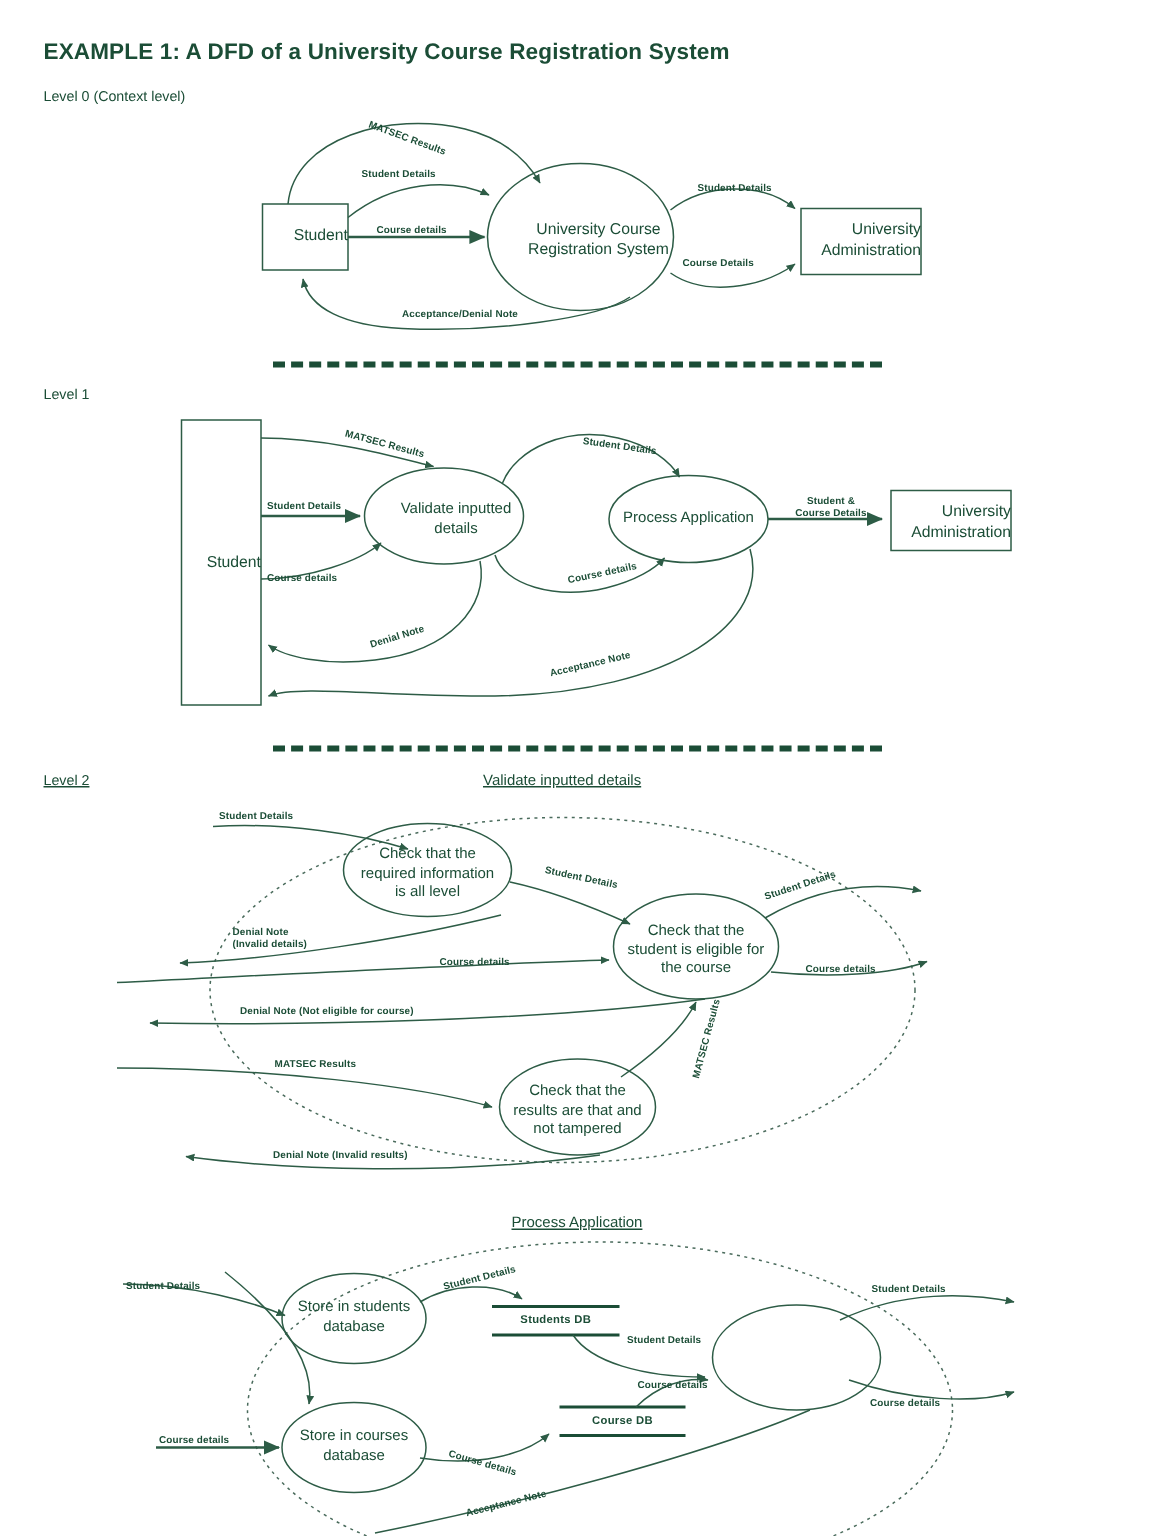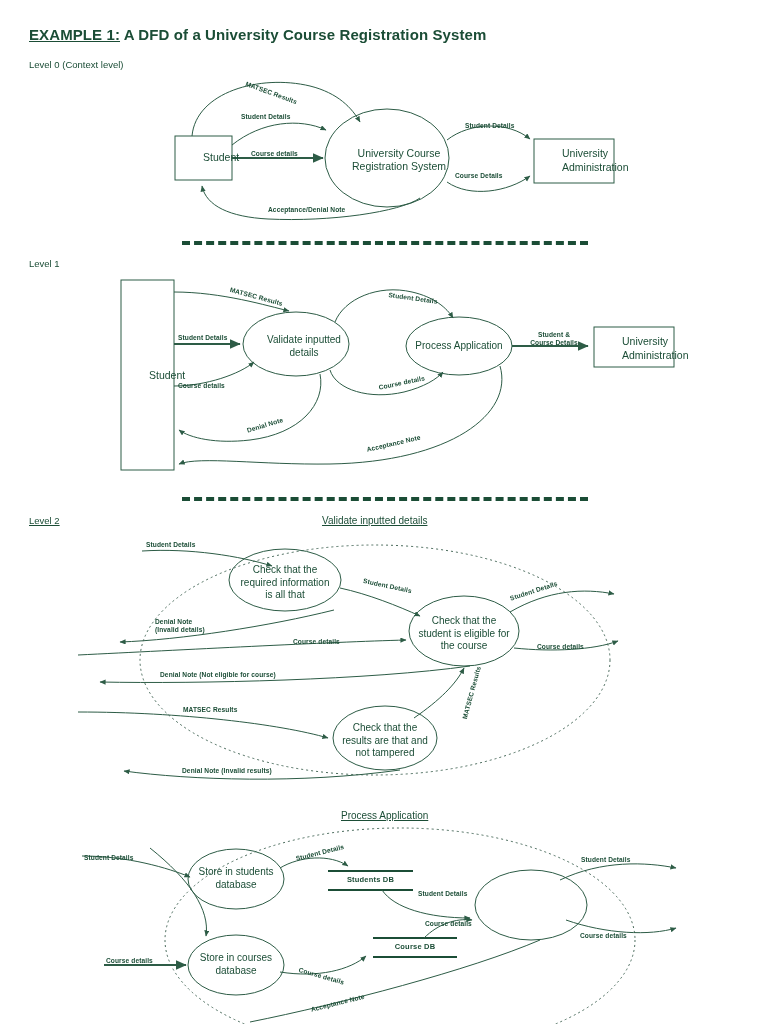--- a/index.html
+++ b/index.html
@@ -10,21 +10,21 @@
     color:#1b4d36;
   }
   .page{position:absolute;inset:0;}
 
   
   .title{
     position:absolute;left:29px;top:26px;
     font-size:15px;font-weight:bold;letter-spacing:.1px;
     color:#1b4d36;white-space:nowrap;
   }
-  .title .u{text-decoration:underline;}
+  .title .u{}
   .title .it{}
   .level-label{
     position:absolute;font-size:9.5px;color:#1b4d36;white-space:nowrap;
   }
 
   
   .sep{
     position:absolute;height:0;border-top:4px dashed #1b4d36;
   }
 
@@ -36,22 +36,22 @@
   .shape{fill:none;stroke:#2d5c46;stroke-width:1;}
   .store{stroke:#1b4d36;stroke-width:2;}
 
   
   .nodetext{
     position:absolute;text-align:center;line-height:1.25;
     font-size:10px;color:#1b4d36;
   }
   .nodetext.big{font-size:10.5px;padding-left:12px;}
   .boxtext{
-    position:absolute;text-align:left;line-height:1.3;
-    font-size:10.5px;color:#1b4d36;padding-left:28px;
+    position:absolute;text-align:right;line-height:1.3;
+    font-size:10.5px;color:#1b4d36;
   }
   .storetext{
     position:absolute;text-align:center;font-size:7.5px;font-weight:bold;
     color:#1b4d36;letter-spacing:.2px;
   }
   .grouptitle{
     position:absolute;font-size:10px;color:#1b4d36;text-decoration:underline;
     white-space:nowrap;
   }
   .flowlabel{
@@ -231,21 +231,21 @@
   <div class="flowlabel two" style="left:528px;top:331px;width:52px;">
     <span>Student &amp;</span><br>
     <span>Course Details</span>
   </div>
 
   <div class="grouptitle" style="left:322px;top:515px;">Validate inputted details</div>
 
   <div class="nodetext" style="left:229px;top:564px;width:112px;">
     <span>Check that the</span><br>
     <span>required information</span><br>
-    <span>is  all that</span>
+    <span>is  all level</span>
   </div>
   <div class="nodetext" style="left:408px;top:615px;width:112px;">
     <span>Check that the</span><br>
     <span>student is eligible for</span><br>
     <span>the course</span>
   </div>
   <div class="nodetext" style="left:330px;top:722px;width:110px;">
     <span>Check that the</span><br>
     <span>results are that and</span><br>
     <span>not tampered</span>

